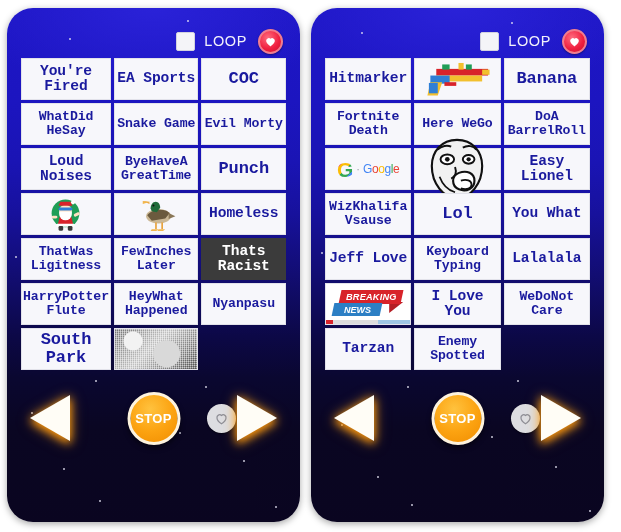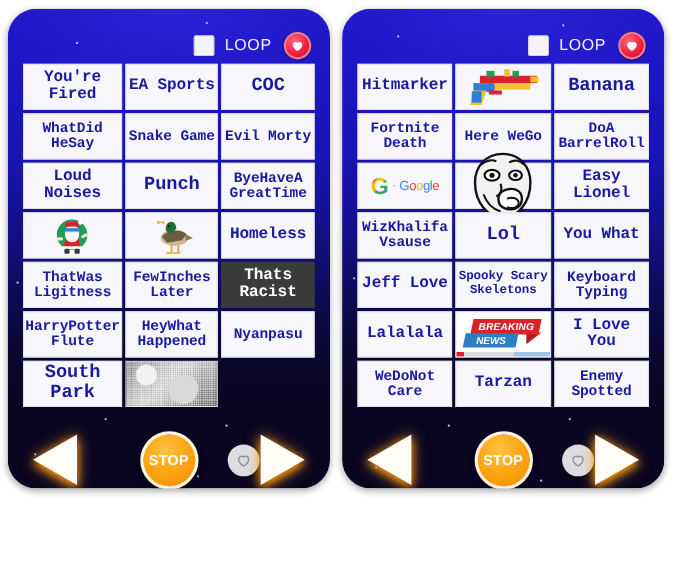--- a/index.html
+++ b/index.html
@@ -13,21 +13,21 @@
     position: relative;
     width: 621px; height: 532px;
     display: flex;
     gap: 11px;
     padding: 8px 7px 10px 7px;
     background: #ffffff;
   }
   .phone {
     position: relative;
     width: 293px;
-    height: 436px;
+    height: 514px;
     border-radius: 26px;
     background:
       radial-gradient(ellipse 260px 120px at 50% 0%, #2a22d8 0%, rgba(42,34,216,0) 72%),
       linear-gradient(180deg,
         #1e16c6 0%,
         #1c15c0 18%,
         #1a14b4 30%,
         #17119c 40%,
         #120d72 52%,
         #0c0846 64%,
@@ -262,25 +262,25 @@
         </div>
         <div class="cell">
           <span class="lbl">Snake Game</span>
         </div>
         <div class="cell">
           <span class="lbl">Evil Morty</span>
         </div>
         <div class="cell sz-md">
           <span class="lbl">Loud Noises</span>
         </div>
+        <div class="cell">
+          <span class="lbl">ByeHaveA GreatTime</span>
+        </div>
         <div class="cell sz-lg">
           <span class="lbl">Punch</span>
-        </div>
-        <div class="cell">
-          <span class="lbl">ByeHaveA GreatTime</span>
         </div>
         <div class="cell pic-cell">
           <div class="santa">
             <svg viewBox="0 0 64 64">
       <circle cx="32" cy="30" r="24" fill="#1f9e57"></circle>
       <path d="M18 52h28l-4-16H22z" fill="#d8232a"></path>
       <circle cx="32" cy="26" r="11" fill="#ffe0c2"></circle>
       <path d="M21 27h22v4a11 11 0 0 1-22 0z" fill="#fff"></path>
       <rect x="20" y="20" width="24" height="5" rx="2.5" fill="#2f7fd6"></rect>
       <path d="M20 17h24l-3-7H23z" fill="#d8232a"></path>
@@ -456,23 +456,20 @@
         </div>
         <div class="cell sz-lg">
           <span class="lbl">Lol</span>
         </div>
         <div class="cell sz-md">
           <span class="lbl">You What</span>
         </div>
         <div class="cell sz-md">
           <span class="lbl">Jeff Love</span>
         </div>
-        <div class="cell sz-sm">
-          <span class="lbl">Spooky Scary Skeletons</span>
-        </div>
         <div class="cell">
           <span class="lbl">Keyboard Typing</span>
         </div>
         <div class="cell sz-md">
           <span class="lbl">Lalalala</span>
         </div>
         <div class="cell pic-cell">
           <div class="bnews">
       <div class="bn">
         <div class="tail"></div>

